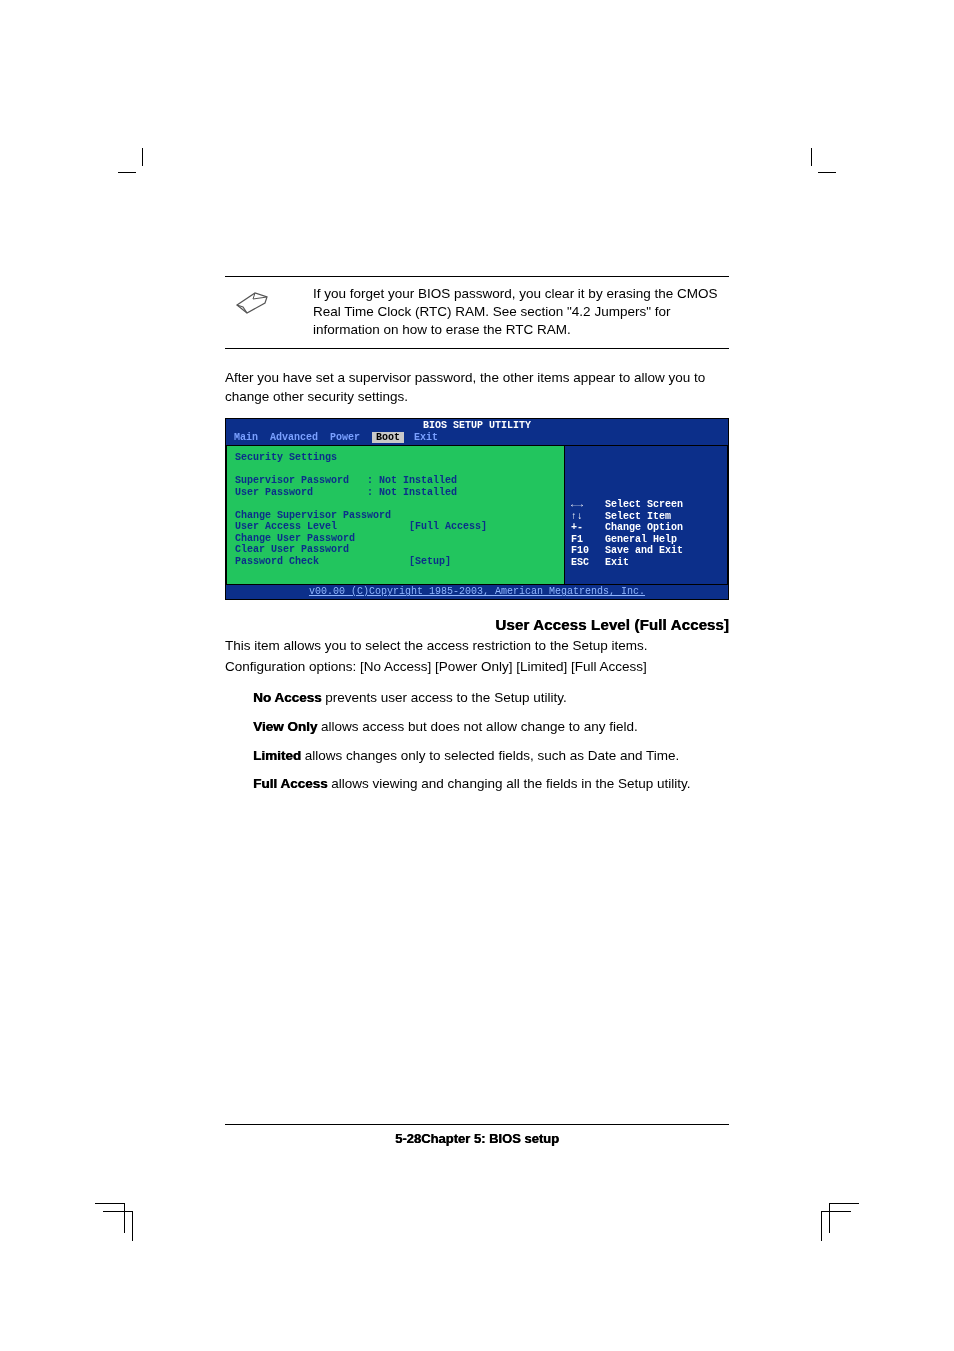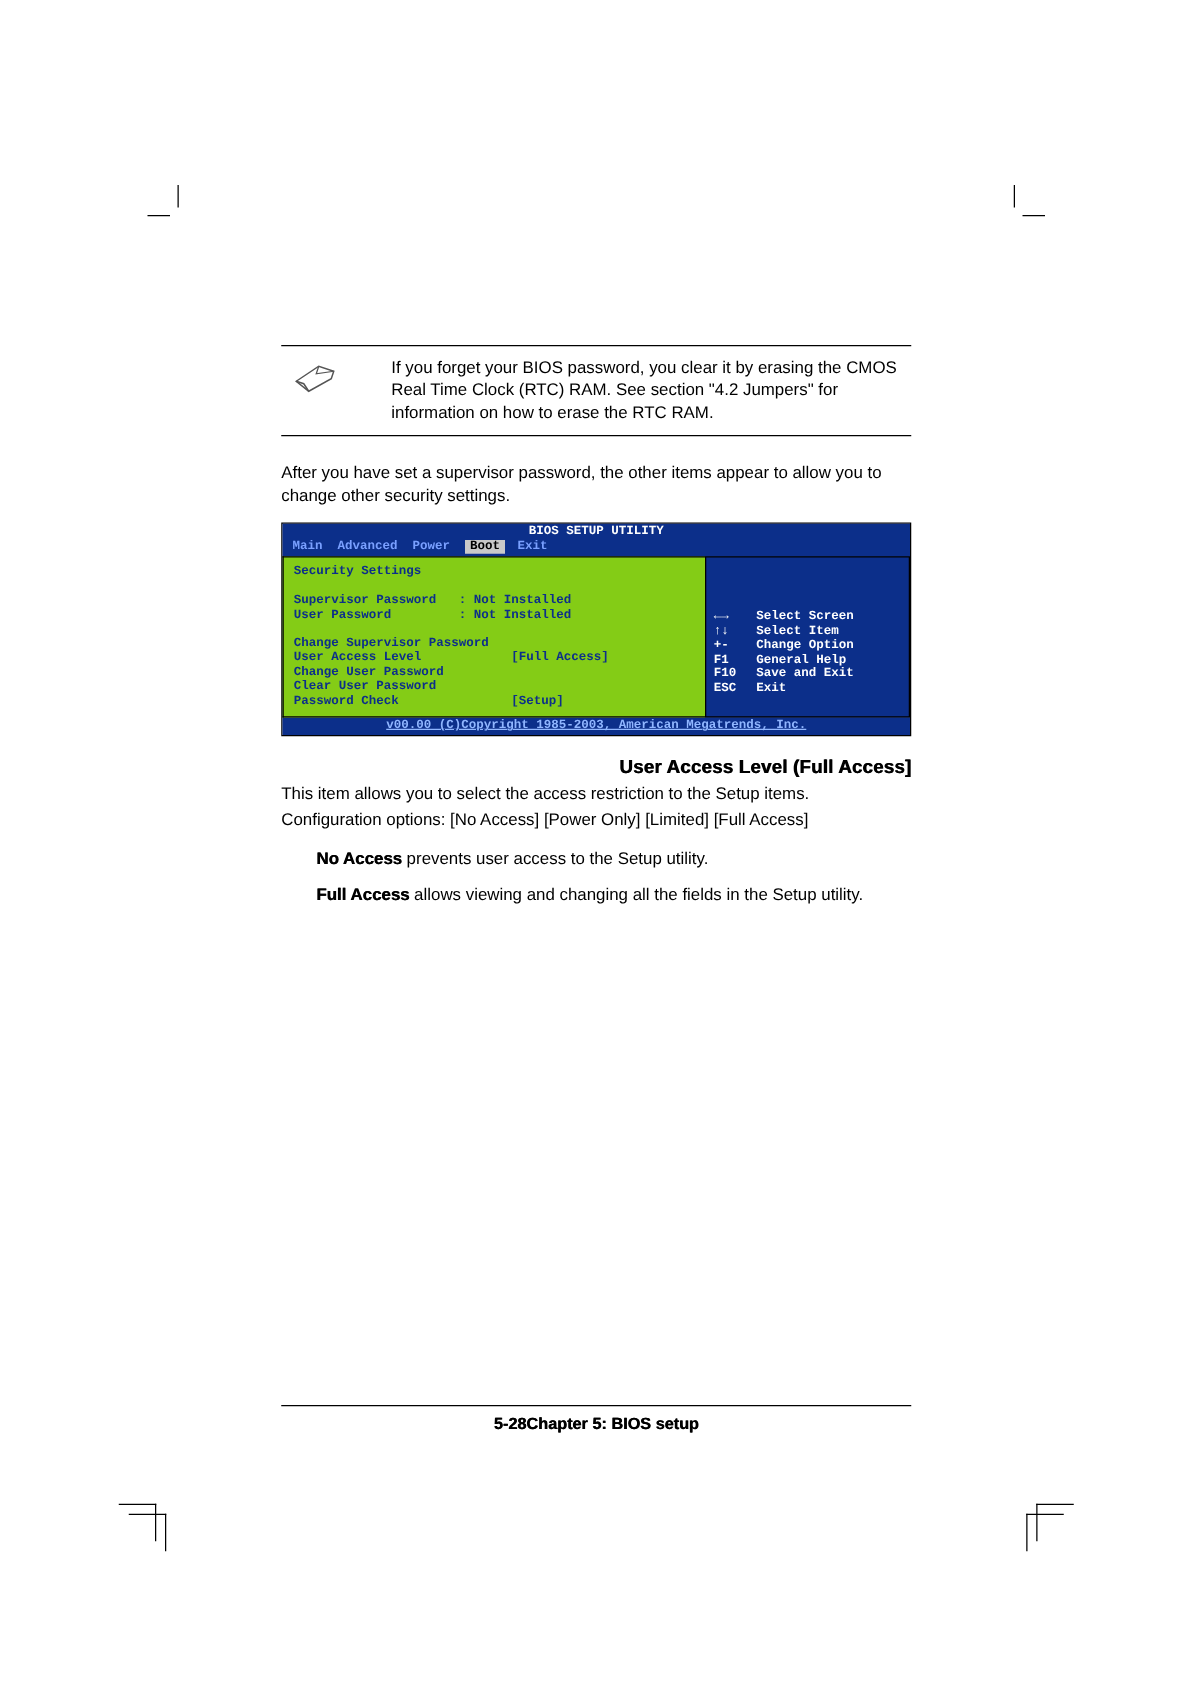--- a/index.html
+++ b/index.html
@@ -90,23 +90,23 @@
     background: #c9c9c9;
     padding: 0 4px;
     margin-right: 10px;
   }
   .bios-body {
     display: flex;
     background: #0c2f8a;
   }
   .bios-left {
     flex: 1;
-    background: #84cc16;
+    background: #22c55e;
     color: #0c2f8a;
-    padding: 6px 8px 6px 8px;
+    padding: 6px 8px 17px 8px;
     border: 1px solid #000;
     border-right: none;
     white-space: pre;
     font-weight: bold;
   }
   .bios-right {
     width: 164px;
     background: #0c2f8a;
     color: #fff;
     border: 1px solid #000;
@@ -116,21 +116,21 @@
     flex-direction:column;
     justify-content:flex-end;
   }
   .help-row { display:flex; }
   .help-key { width: 34px; color:#fff; font-weight:bold;}
   .help-txt { color:#fff; font-weight:bold;}
   .bios-footer {
     background: #0c2f8a;
     color: #90b6ff;
     text-align: center;
-    font-weight: bold;
+    font-weight: normal;
     padding: 1px 0;
     font-size: 10px;
     text-decoration: underline;
   }
 
   h3.section {
     font-size: 15px;
     font-weight: 900;
     margin: 8px 0 4px 0;
     letter-spacing: 0.01em;
@@ -248,20 +248,22 @@
     </div>
     <div class="bios-footer">v00.00 (C)Copyright 1985-2003, American Megatrends, Inc.</div>
   </div>
 
   <h3 class="section">User Access Level (Full Access]</h3>
   <p class="para" style="margin-bottom:2px">This item allows you to select the access restriction to the Setup items.</p>
   <p class="para">Configuration options: [No Access] [Power Only] [Limited] [Full Access]</p>
 
   <div class="opts">
     <p class="opt"><span class="bold">No Access</span><span> prevents user access to the Setup utility.</span></p>
+    <p class="opt"><span class="bold">View Only</span><span> allows access but does not allow change to any field.</span></p>
+    <p class="opt"><span class="bold">Limited</span><span> allows changes only to selected fields, such as Date and Time.</span></p>
     <p class="opt"><span class="bold">Full Access</span><span> allows viewing and changing all the fields in the Setup utility.</span></p>
   </div>
 
 </div>
 
 <div class="footer">
   <span>5-28</span>
   <span>Chapter 5: BIOS setup</span>
 </div>
 

